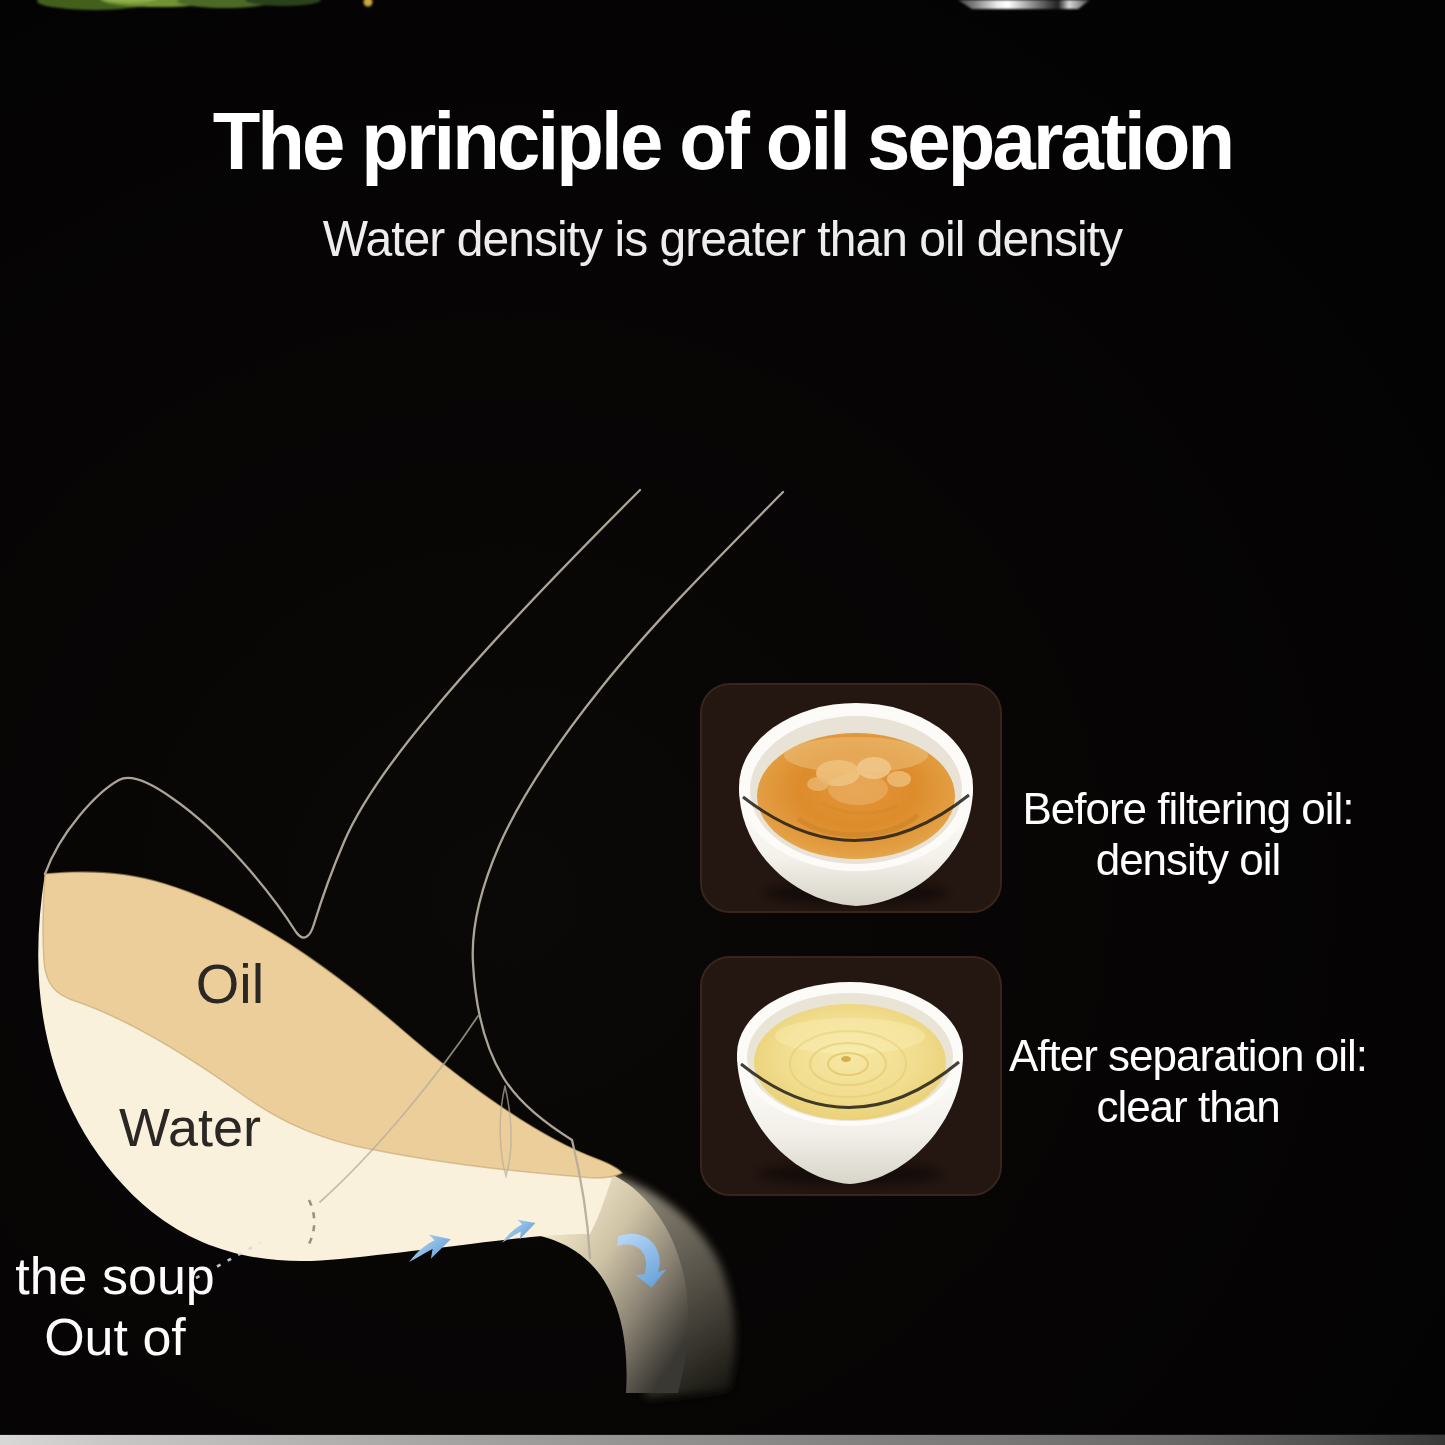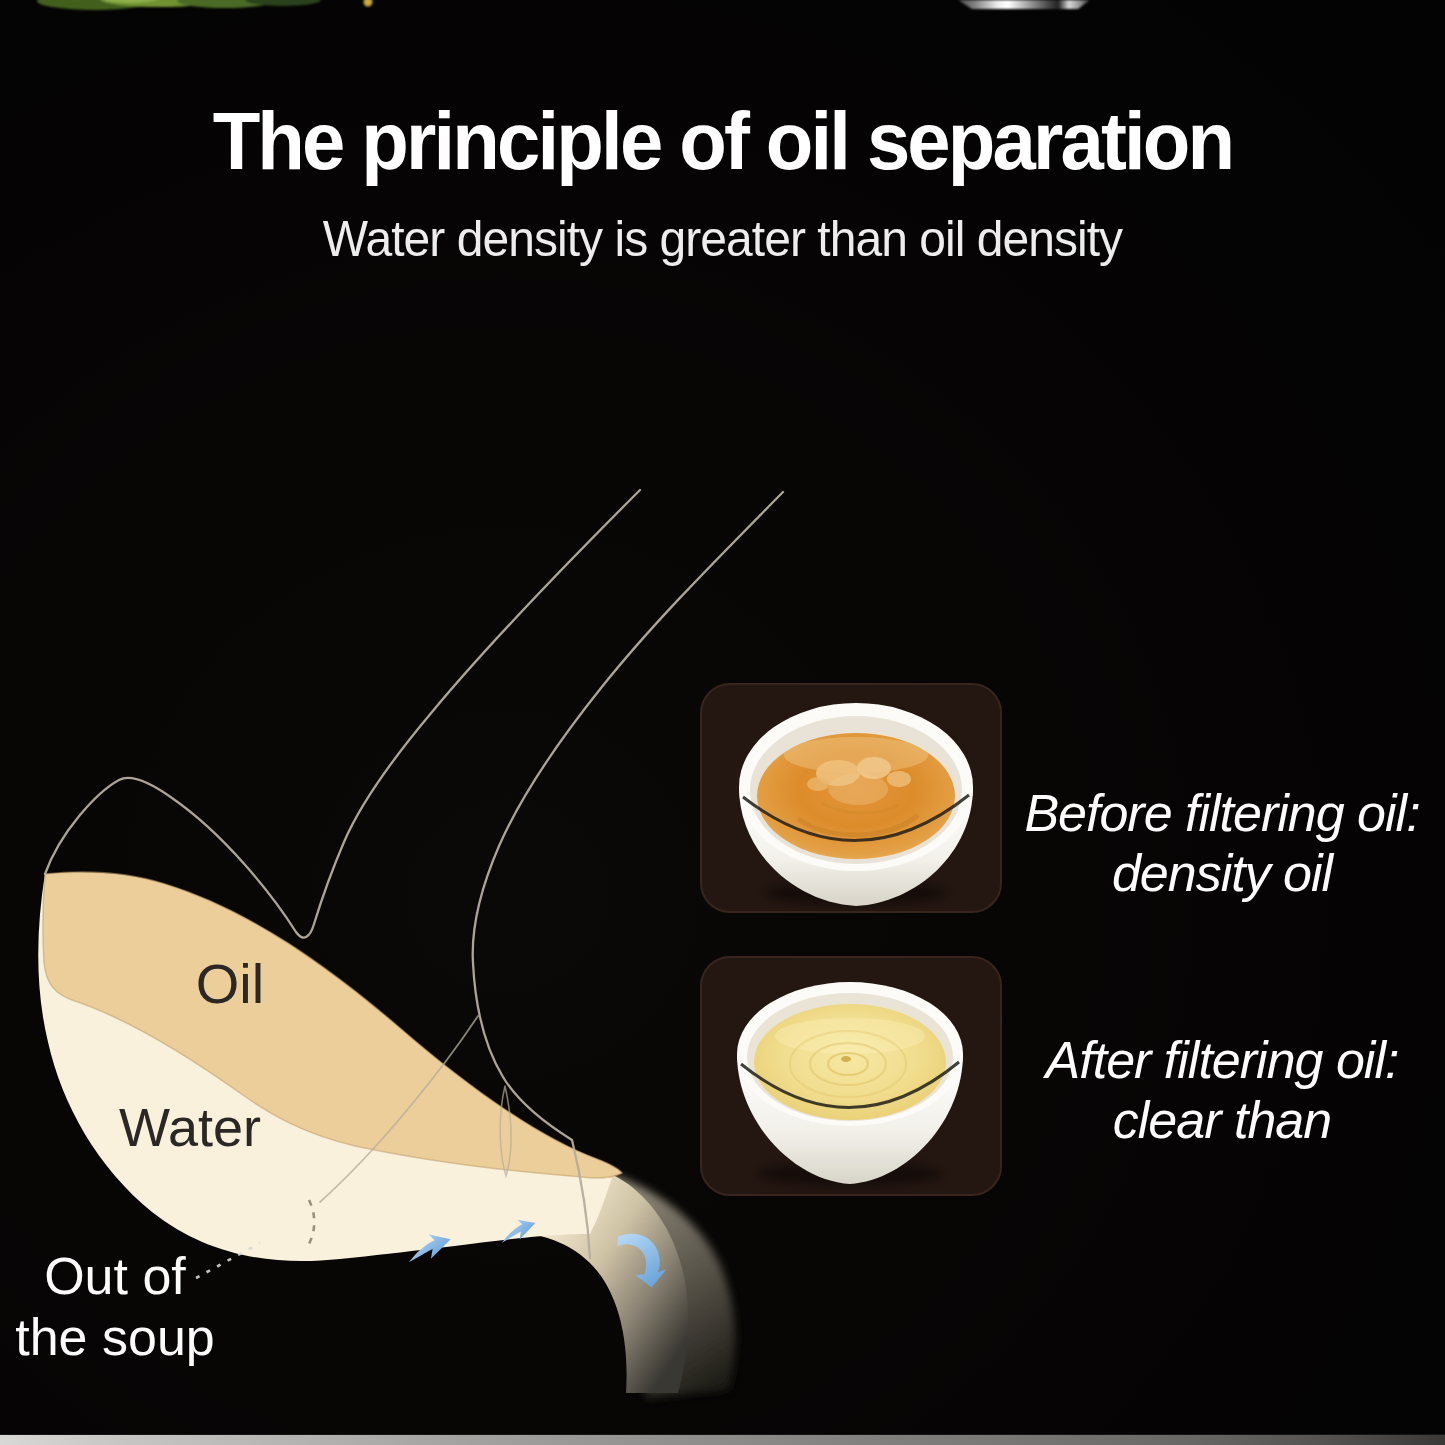--- a/index.html
+++ b/index.html
@@ -27,22 +27,22 @@
   .lbl-out{left:0;top:1246px;width:230px;text-align:center;color:#fcfcfc;font-size:52px;line-height:1.18;}
   
   .card{
     left:700px;width:302px;background:#241611;border:2px solid #38261e;
     border-radius:30px;box-sizing:border-box;
   }
   .card1{top:683px;height:230px;}
   .card2{top:956px;height:240px;}
   .card svg{display:block;}
   .cap{
-    left:1002px;width:440px;text-align:center;color:#ffffff;
-    font-size:52px;line-height:1.16;letter-spacing:-1px;font-weight:400;font-style:italic;
+    left:968px;width:440px;text-align:center;color:#ffffff;
+    font-size:44px;line-height:1.16;letter-spacing:-1px;font-weight:400;
   }
   .cap1{top:783px;}
   .cap2{top:1030px;}
   
   .metal{
     left:0;bottom:0;width:1445px;height:10px;
     background:linear-gradient(90deg,#d8d8d6 0%,#c7c6c4 8%,#b8b7b5 18%,#a6a5a3 30%,
       #949391 44%,#868482 57%,#797775 70%,#6a6866 82%,#545250 92%,#3a3937 100%);
     border-top:1px solid #161616;
   }
@@ -150,22 +150,22 @@
     <circle cx="368" cy="2" r="4.5" fill="#caa83d" filter="url(#bf)"></circle>
     <path filter="url(#bf)" d="M958,0 L1090,0 L1078,9 L972,9 Z" fill="url(#gMetal)"></path>
   </svg>
 
   <div class="abs title">The principle of oil separation</div>
   <div class="abs subtitle">Water density is greater than oil density</div>
 
   <div class="abs lbl lbl-oil">Oil</div>
   <div class="abs lbl lbl-soup">Water</div>
   <div class="abs lbl-out">
+    <div>the soup</div>
     <div>Out of</div>
-    <div>the soup</div>
   </div>
 
   <div class="abs card card1">
     <svg width="298" height="226" viewBox="0 0 298 226">
       <defs>
         <linearGradient id="gBowl1" x1="0" y1="0" x2="0" y2="1">
           <stop offset="0" stop-color="#ffffff"></stop>
             <stop offset=".6" stop-color="#f3f1ea"></stop>
             <stop offset="1" stop-color="#d7d3c8"></stop>
         </linearGradient>
@@ -236,19 +236,19 @@
         <ellipse cx="148" cy="78" rx="75" ry="18" fill="#fdf4c0" opacity=".35"></ellipse>
         <ellipse cx="146" cy="106" rx="20" ry="11" stroke="#d9ba58" stroke-width="2" fill="none" opacity=".55"></ellipse>
         <ellipse cx="146" cy="106" rx="38" ry="21" stroke="#d9ba58" stroke-width="2" fill="none" opacity=".4"></ellipse>
         <ellipse cx="146" cy="106" rx="58" ry="33" stroke="#d9ba58" stroke-width="2" fill="none" opacity=".3"></ellipse>
         <ellipse cx="144" cy="101" rx="5" ry="3" fill="#d3b04e"></ellipse>
       </g>
       <path d="M39,106 Q148,194 257,104" stroke="#201d18" stroke-width="3" fill="none" opacity=".85"></path>
     </svg>
   </div>
   <div class="abs cap cap2">
-    <div>After filtering oil:</div>
+    <div>After separation oil:</div>
     <div>clear than</div>
   </div>
 
   <div class="abs metal"></div>
 
 </div>
 
 </body></html>

